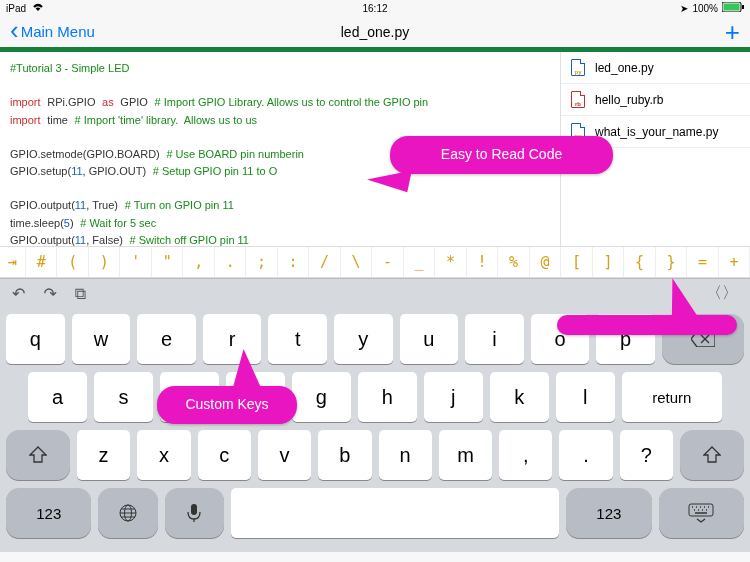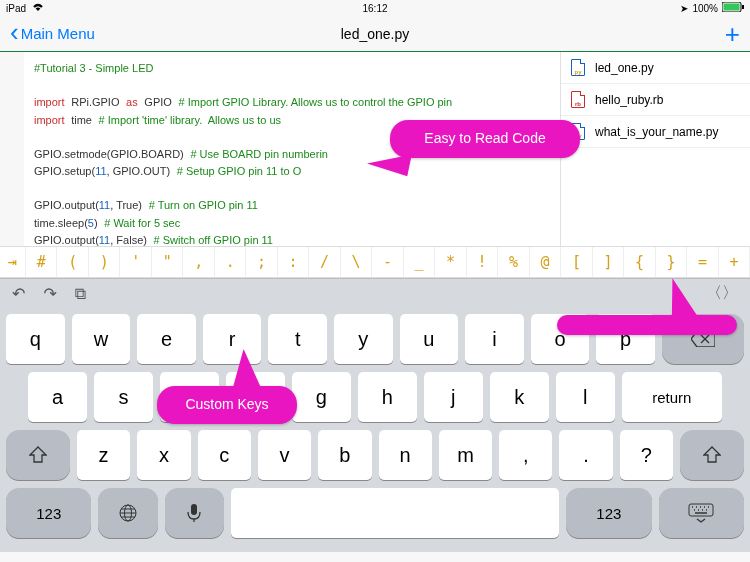--- a/index.html
+++ b/index.html
@@ -4,28 +4,28 @@
 <style>
 * { margin: 0; padding: 0; box-sizing: border-box; font-family: -apple-system, "Helvetica Neue", Arial, sans-serif; }
 html, body { width: 750px; height: 562px; overflow: hidden; background: #f7f7f7; }
 
 
 .status-bar { height: 16px; background: #f7f7f7; display: flex; align-items: center; justify-content: space-between; padding: 0 6px; font-size: 10px; color: #000; gap: 28px; }
 .status-left, .status-right { display: flex; align-items: center; gap: 4px; }
 .status-center { position: absolute; left: 50%; transform: translateX(-50%); font-weight: 500; }
 
 
-.nav-bar { height: 36px; display: flex; align-items: center; justify-content: space-between; padding: 0 10px; background: #f7f7f7; border-bottom: 1px solid #15803d; }
+.nav-bar { height: 36px; display: flex; align-items: center; justify-content: space-between; padding: 0 10px; background: #f7f7f7; border-bottom: 5px solid #15803d; }
 .nav-back { color: #007aff; font-size: 15px; display: flex; align-items: center; cursor: pointer; }
 .nav-back::before { content: "‹"; font-size: 26px; margin-right: 2px; line-height: 0; position: relative; top: -2px; }
 .nav-title { position: absolute; left: 50%; transform: translateX(-50%); font-size: 14px; color: #000; }
 .nav-add { color: #007aff; font-size: 26px; font-weight: 200; cursor: pointer; line-height: 0; }
 
 
-.main { display: flex; height: 194px; padding-left: 24px; }
+.main { display: flex; height: 194px; }
 .code-area { flex: 1; background: #fff; padding: 8px 10px; font-family: Menlo, Monaco, Consolas, monospace; font-size: 11px; line-height: 1.5; white-space: pre; overflow: hidden; color: #333; }
 .c-comment { color: #1a8a1a; }
 .c-keyword { color: #c62d2d; }
 .c-string, .c-number { color: #1560bd; }
 
 .sidebar { width: 190px; background: #fff; border-left: 1px solid #e0e0e0; }
 .sidebar-title { text-align: center; color: #d4a017; font-size: 14px; padding: 8px 0 6px; border-bottom: 1px solid #eee; }
 .project-item { display: flex; align-items: center; height: 32px; padding: 0 10px; border-bottom: 1px solid #eee; font-size: 12px; cursor: pointer; }
 .file-icon { width: 14px; height: 17px; margin-right: 10px; border: 1px solid; border-radius: 1px; position: relative; font-size: 6px; display: flex; align-items: flex-end; justify-content: center; font-weight: bold; }
 .file-icon.py { border-color: #1560bd; color: #d4a017; }
@@ -54,21 +54,21 @@
 .kb-row.r4 .key { font-size: 15px; }
 .key.k123 { flex: 1.3; }
 .key.globe { flex: 0.9; }
 .key.mic { flex: 0.9; }
 .key.space { flex: 5; }
 .key.hide { flex: 1.3; }
 
 
 .callout { position: absolute; background: #e815c1; color: #fff; border-radius: 18px; padding: 10px 16px; font-size: 14px; text-align: center; line-height: 1.25; box-shadow: 0 1px 3px rgba(0,0,0,0.25); z-index: 50; }
 .callout .tail { position: absolute; width: 0; height: 0; }
-.callout.c1 { left: 390px; top: 120px; width: 190px; }
+.callout.c1 { left: 390px; top: 136px; width: 223px; }
 .callout.c1 .tail { left: -22px; top: 30px; border-top: 18px solid transparent; border-right: 42px solid #e815c1; border-bottom: 4px solid transparent; transform: rotate(12deg); }
 .callout.c2 { left: 157px; top: 386px; width: 140px; }
 .callout.c2 .tail { right: 28px; top: -36px; border-left: 8px solid transparent; border-right: 28px solid transparent; border-bottom: 48px solid #e815c1; transform: rotate(6deg); }
 .callout.c3 { left: 557px; top: 315px; width: 180px; }
 .callout.c3 .tail { right: 36px; top: -38px; border-left: 6px solid transparent; border-right: 26px solid transparent; border-bottom: 50px solid #e815c1; transform: rotate(-6deg); }
 
 svg.icon { width: 16px; height: 14px; }
 </style>
 </head>
 <body>

